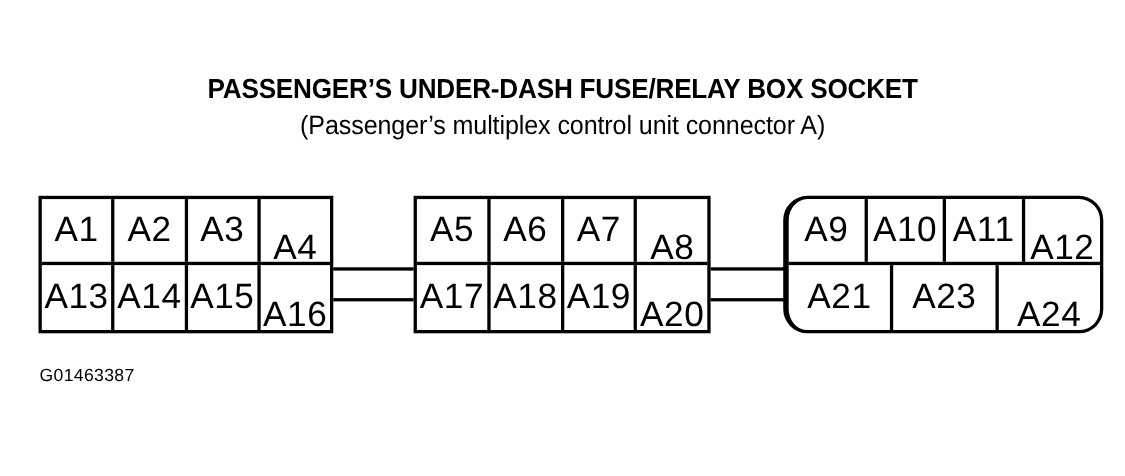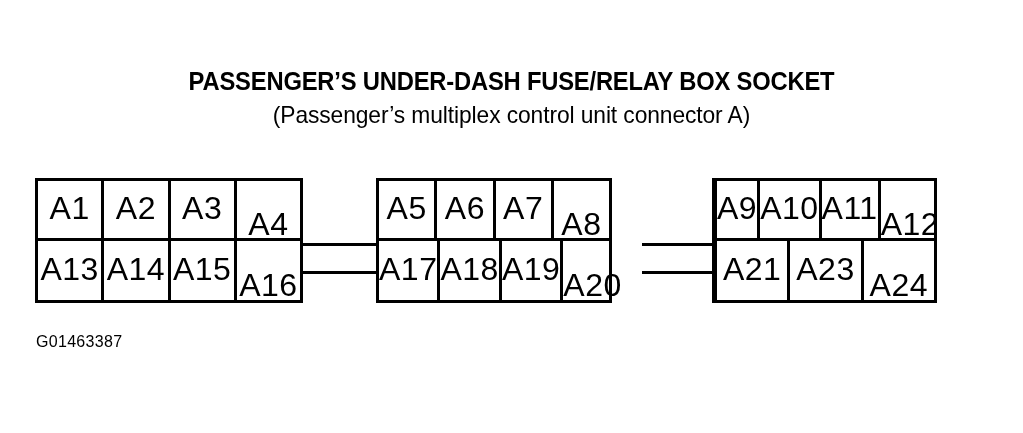--- a/index.html
+++ b/index.html
@@ -157,36 +157,36 @@
       <div class="pin-cell">A4</div>
     </div>
     <div class="pin-row row-bottom">
       <div class="pin-cell">A13</div>
       <div class="pin-cell">A14</div>
       <div class="pin-cell">A15</div>
       <div class="pin-cell">A16</div>
     </div>
   </div>
 
-  <div class="connector-block" style="left:376px; width:236px;">
+  <div class="connector-block" style="left:376px; width:270px;">
     <div class="pin-row row-top">
       <div class="pin-cell">A5</div>
       <div class="pin-cell">A6</div>
       <div class="pin-cell">A7</div>
       <div class="pin-cell">A8</div>
     </div>
     <div class="pin-row row-bottom">
       <div class="pin-cell">A17</div>
       <div class="pin-cell">A18</div>
       <div class="pin-cell">A19</div>
       <div class="pin-cell">A20</div>
     </div>
   </div>
 
-  <div class="connector-block thick-left" style="left:712px; width:225px;">
+  <div class="connector-block thick-left" style="left:712px; width:291px;border-radius:22px;">
     <div class="pin-row row-top">
       <div class="pin-cell">A9</div>
       <div class="pin-cell">A10</div>
       <div class="pin-cell">A11</div>
       <div class="pin-cell">A12</div>
     </div>
     <div class="pin-row row-bottom">
       <div class="pin-cell">A21</div>
       <div class="pin-cell">A23</div>
       <div class="pin-cell">A24</div>

